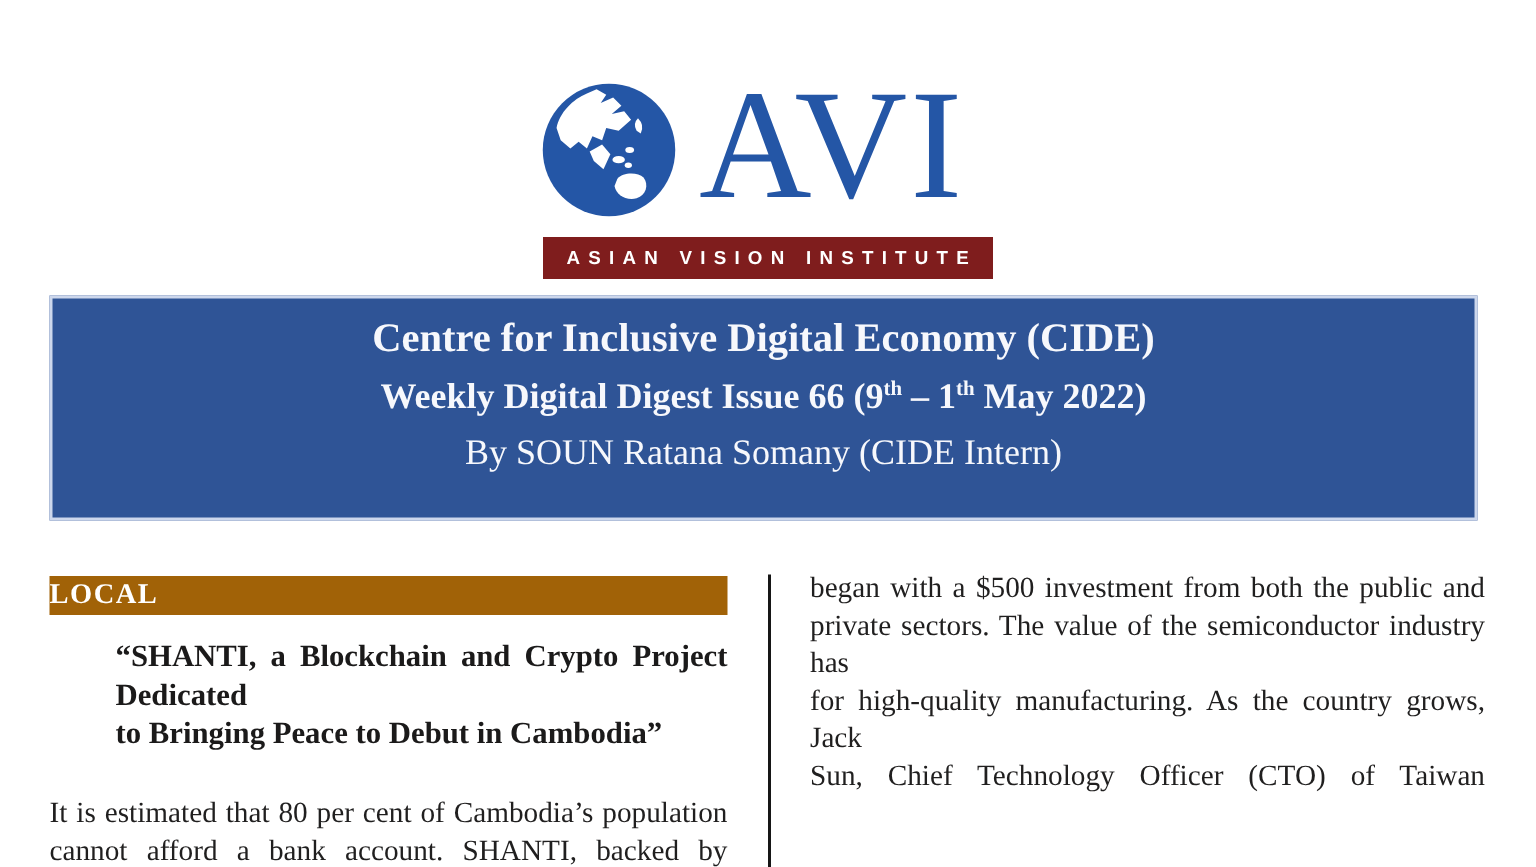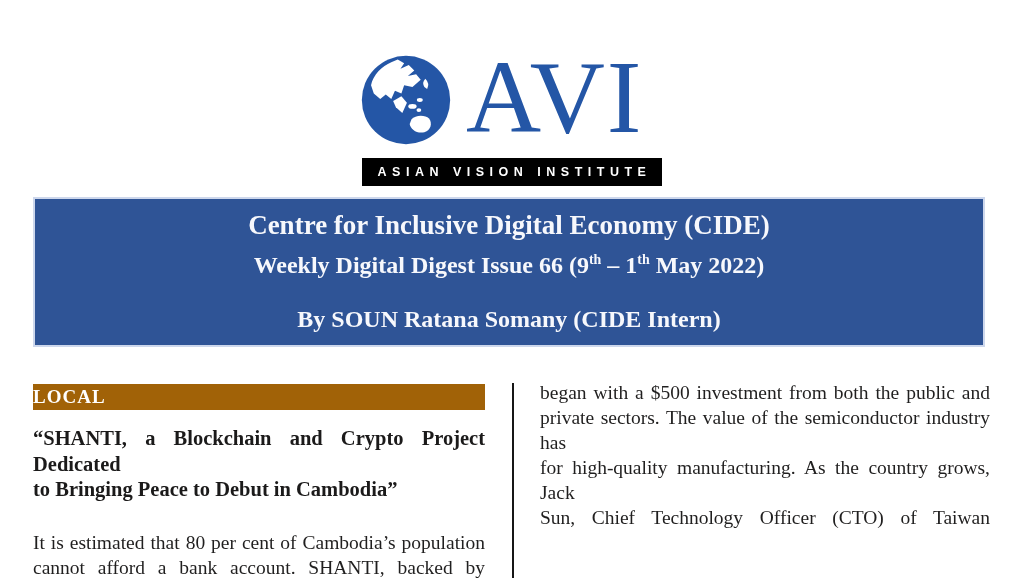--- a/index.html
+++ b/index.html
@@ -14,37 +14,37 @@
   
   .globe { position:absolute; left:360px; top:52px; width:92px; height:96px; }
   .avi-acronym {
     position:absolute; left:466px; top:45px;
     font-family:"Liberation Serif", serif;
     font-size:104px; line-height:1; letter-spacing:2px;
     color:#2456A6; font-weight:500; white-space:nowrap;
   }
   .avi-bar {
     position:absolute; left:362px; top:158px; width:300px; height:28px;
-    background:#000000; display:flex; align-items:center; justify-content:center;
+    background:#7f1d1d; display:flex; align-items:center; justify-content:center;
   }
   .avi-bar span {
     color:#ffffff; font-family:"Liberation Sans", sans-serif;
     font-size:12.5px; font-weight:bold; letter-spacing:5.5px; white-space:nowrap;
     padding-left:5px;
   }
 
   
   .banner {
     position:absolute; left:33px; top:197px; width:952px; height:150px;
     background:#2F5496; border:2px solid #cdd7ec;
     color:#f7f8fc; text-align:center;
   }
   .banner-line1 { margin-top:10px; font-size:27px; font-weight:bold; line-height:1.2; }
   .banner-line2 { margin-top:10px; font-size:24px; font-weight:bold; line-height:1.2; }
-  .banner-line3 { margin-top:25px;  font-size:24px; font-weight:bold; line-height:1.2; }
+  .banner-line3 { margin-top:8px;  font-size:24px; font-weight:normal; line-height:1.2; }
   .banner sup { font-size:0.58em; vertical-align:super; line-height:0; }
 
   
   .divider {
     position:absolute; left:512px; top:383px; width:2px; height:195px;
     background:#161616;
   }
   .left-col  { position:absolute; left:33px;  top:384px; width:452px; }
   .right-col { position:absolute; left:540px; top:380px; width:450px;
                font-size:19.5px; line-height:25px; }
@@ -52,21 +52,21 @@
   .local-bar {
     height:26px; background:#a16207;
     display:flex; align-items:center; justify-content:flex-start;
   }
   .local-bar span {
     color:#ffffff; font-size:19px; font-weight:bold; letter-spacing:1px;
   }
 
   .headline {
     margin-top:16px; font-size:20.5px; line-height:25.5px;
-    font-weight:bold; color:#1b1a1a;
+    font-weight:bold; color:#1b1a1a;margin-left:44px;
   }
   .left-body { margin-top:27px; font-size:19.5px; line-height:25px; }
 
   .jline { text-align:justify; text-align-last:justify; }
   .headline .jline:last-child { text-align-last:left; }
 </style>
 </head>
 <body>
 
 <div class="page">

